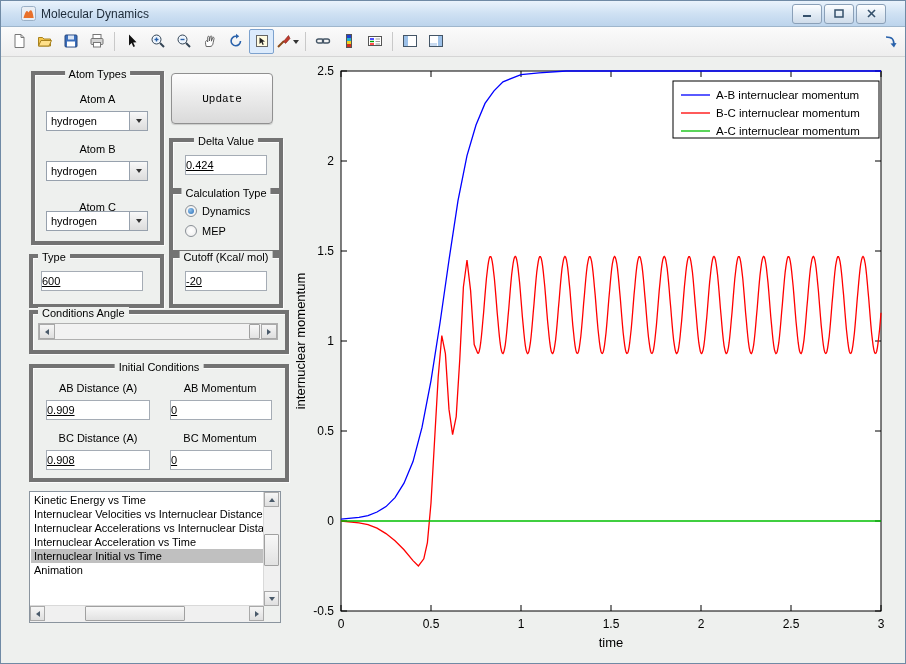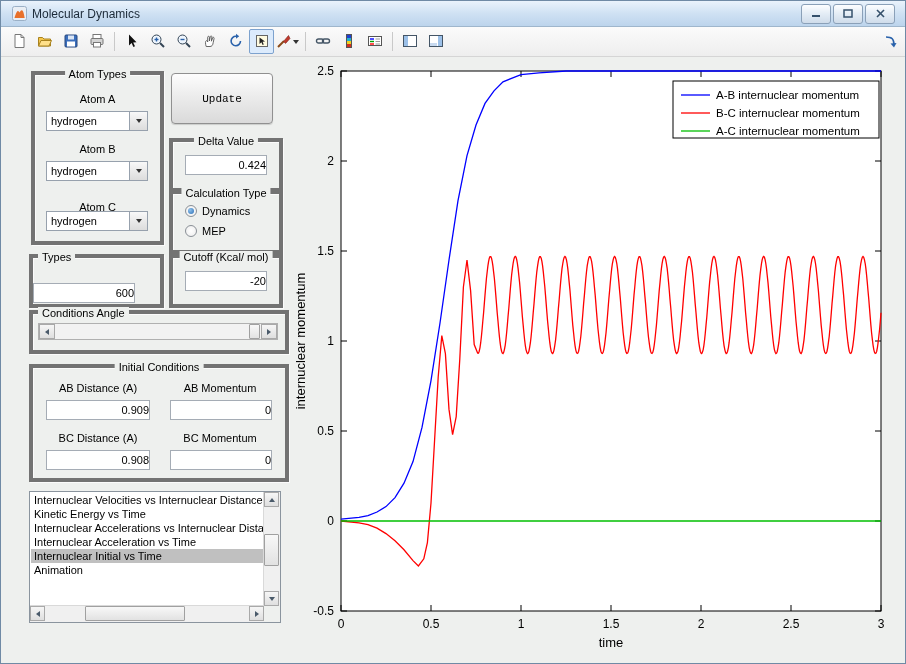--- a/index.html
+++ b/index.html
@@ -1,35 +1,35 @@
 <!DOCTYPE html>
 <html><head>
 <meta charset="utf-8">
 <style>
   html,body{margin:0;padding:0;background:#fff;font-family:"Liberation Sans",sans-serif;font-size:11px;color:#000;}
   .window{position:relative;width:906px;height:664px;border:1px solid #6f8aa5;background:#eef0ee;box-sizing:border-box;overflow:hidden;}
   
-  .titlebar{height:25px;background:linear-gradient(#eaf3fc,#cfe1f3 50%,#bcd4ec);display:flex;align-items:center;padding:0 10px;border-bottom:1px solid #9fb6cc;}
+  .titlebar{height:25px;background:linear-gradient(#eaf3fc,#cfe1f3 50%,#bcd4ec);display:flex;align-items:center;padding:0 19px;border-bottom:1px solid #9fb6cc;}
   .app-icon{width:16px;height:16px;display:flex;align-items:center;justify-content:center;}
   .title-text{font-size:12px;color:#1c2a38;margin-left:5px;}
   .winbtns{margin-left:auto;display:flex;}
   .winbtn{width:28px;height:18px;border:1px solid #8aa0b8;border-radius:3px;background:linear-gradient(#fdfeff,#e3ecf5 50%,#cfdcea);display:flex;align-items:center;justify-content:center;margin-left:2px;cursor:default;}
   
   .toolbar{height:29px;background:linear-gradient(#fbfbfb,#eeeeee);border-bottom:1px solid #d5d5d5;display:flex;align-items:center;padding:0 5px;}
   .tbtn{width:23px;height:23px;display:flex;align-items:center;justify-content:center;border:1px solid transparent;border-radius:2px;margin-right:1px;}
   .tbtn.pressed{border:1px solid #7da2ce;background:#dcebfc;}
   .tsep{width:1px;height:19px;background:#c9c9c9;margin:0 4px;}
   .caret{width:0;height:0;border-left:3.5px solid transparent;border-right:3.5px solid transparent;border-top:4px solid #333;margin-left:1px;}
   .dock-btn{margin-left:auto;width:20px;height:20px;display:flex;align-items:center;justify-content:center;}
   
   .gbox{position:absolute;border:4px solid #737373;box-shadow:inset 1px 1px 0 #fbfbfb,1px 1px 0 #fbfbfb;background:#eef0ee;}
   .gtitle{position:absolute;top:-7px;left:50%;transform:translateX(-50%);background:#eef0ee;padding:0 4px;white-space:nowrap;}
   .gtitle.left{left:5px;transform:none;}
   .lbl{position:absolute;text-align:center;white-space:nowrap;}
-  .field{position:absolute;background:#fff;border:1px solid #a5acb5;text-align:right;height:18px;line-height:18px;}
+  .field{position:absolute;background:#fff;border:1px solid #a5acb5;text-align:left;height:18px;line-height:18px;text-decoration:underline;}
   
   .dd{position:absolute;height:20px;background:#fff;border:1px solid #97a1ad;display:flex;align-items:stretch;box-sizing:border-box;}
   .dd .txt{flex:1;padding:3px 0 0 4px;}
   .dd .btn{width:17px;background:linear-gradient(#f8f8f8,#dcdcdc);border-left:1px solid #97a1ad;display:flex;align-items:center;justify-content:center;}
   .dd .arr{width:0;height:0;border-left:3.5px solid transparent;border-right:3.5px solid transparent;border-top:4px solid #333;}
   
   .btn-update{position:absolute;left:170px;top:72px;width:100px;height:49px;border:1px solid #909090;border-radius:4px;background:linear-gradient(#fdfdfd,#ececec 45%,#dadada);display:flex;align-items:center;justify-content:center;box-shadow:0 1px 1px rgba(0,0,0,.15);font-family:Liberation Mono, monospace;}
   
   .calc-option{position:absolute;display:flex;align-items:center;gap:5px;}
   .radio{width:12px;height:12px;border-radius:50%;border:1px solid #8a9097;background:radial-gradient(#fff,#ececec);box-sizing:border-box;position:relative;}
@@ -252,22 +252,22 @@
       <span class="radio checked"></span>
       <span>Dynamics</span>
     </div>
     <div class="calc-option" style="left:12px;top:31px;">
       <span class="radio"></span>
       <span>MEP</span>
     </div>
   </div>
 
   <div class="gbox" style="left:28px;top:253px;width:127px;height:46px;">
-    <span class="gtitle left">Types</span>
-    <div class="field" style="left:0;top:13px;width:100px;margin-top:12px;">600</div>
+    <span class="gtitle left">Type</span>
+    <div class="field" style="left:8px;top:13px;width:100px;">600</div>
   </div>
 
   <div class="gbox" style="left:168px;top:253px;width:106px;height:46px;">
     <span class="gtitle">Cutoff (Kcal/ mol)</span>
     <div class="field" style="left:12px;top:13px;width:80px;">-20</div>
   </div>
 
   <div class="gbox" style="left:28px;top:309px;width:252px;height:36px;">
     <span class="gtitle left">Conditions Angle</span>
     <div class="sliderbar" style="left:5px;top:9px;width:240px;height:17px;">
@@ -288,22 +288,22 @@
     <div class="field" style="left:13px;top:32px;width:102px;">0.909</div>
     <div class="field" style="left:137px;top:32px;width:100px;">0</div>
     <span class="lbl" style="left:10px;width:110px;top:64px;">BC Distance (A)</span>
     <span class="lbl" style="left:132px;width:110px;top:64px;">BC Momentum</span>
     <div class="field" style="left:13px;top:82px;width:102px;">0.908</div>
     <div class="field" style="left:137px;top:82px;width:100px;">0</div>
   </div>
 
   <div class="listbox">
     <div class="list-items" id="plot-list-items">
+        <div class="list-item">Kinetic Energy vs Time</div>
         <div class="list-item">Internuclear Velocities vs Internuclear Distance</div>
-        <div class="list-item">Kinetic Energy vs Time</div>
         <div class="list-item">Internuclear Accelerations vs Internuclear Distance</div>
         <div class="list-item">Internuclear Acceleration vs Time</div>
         <div class="list-item selected">Internuclear Initial vs Time</div>
         <div class="list-item">Animation</div>
       </div>
     <div class="vsb">
       <div class="sbtn" style="left:0;top:0;width:15px;height:15px;">
           <span class="tri u"></span>
         </div>
       <div class="sbtn" style="left:0;bottom:0;width:15px;height:15px;">

